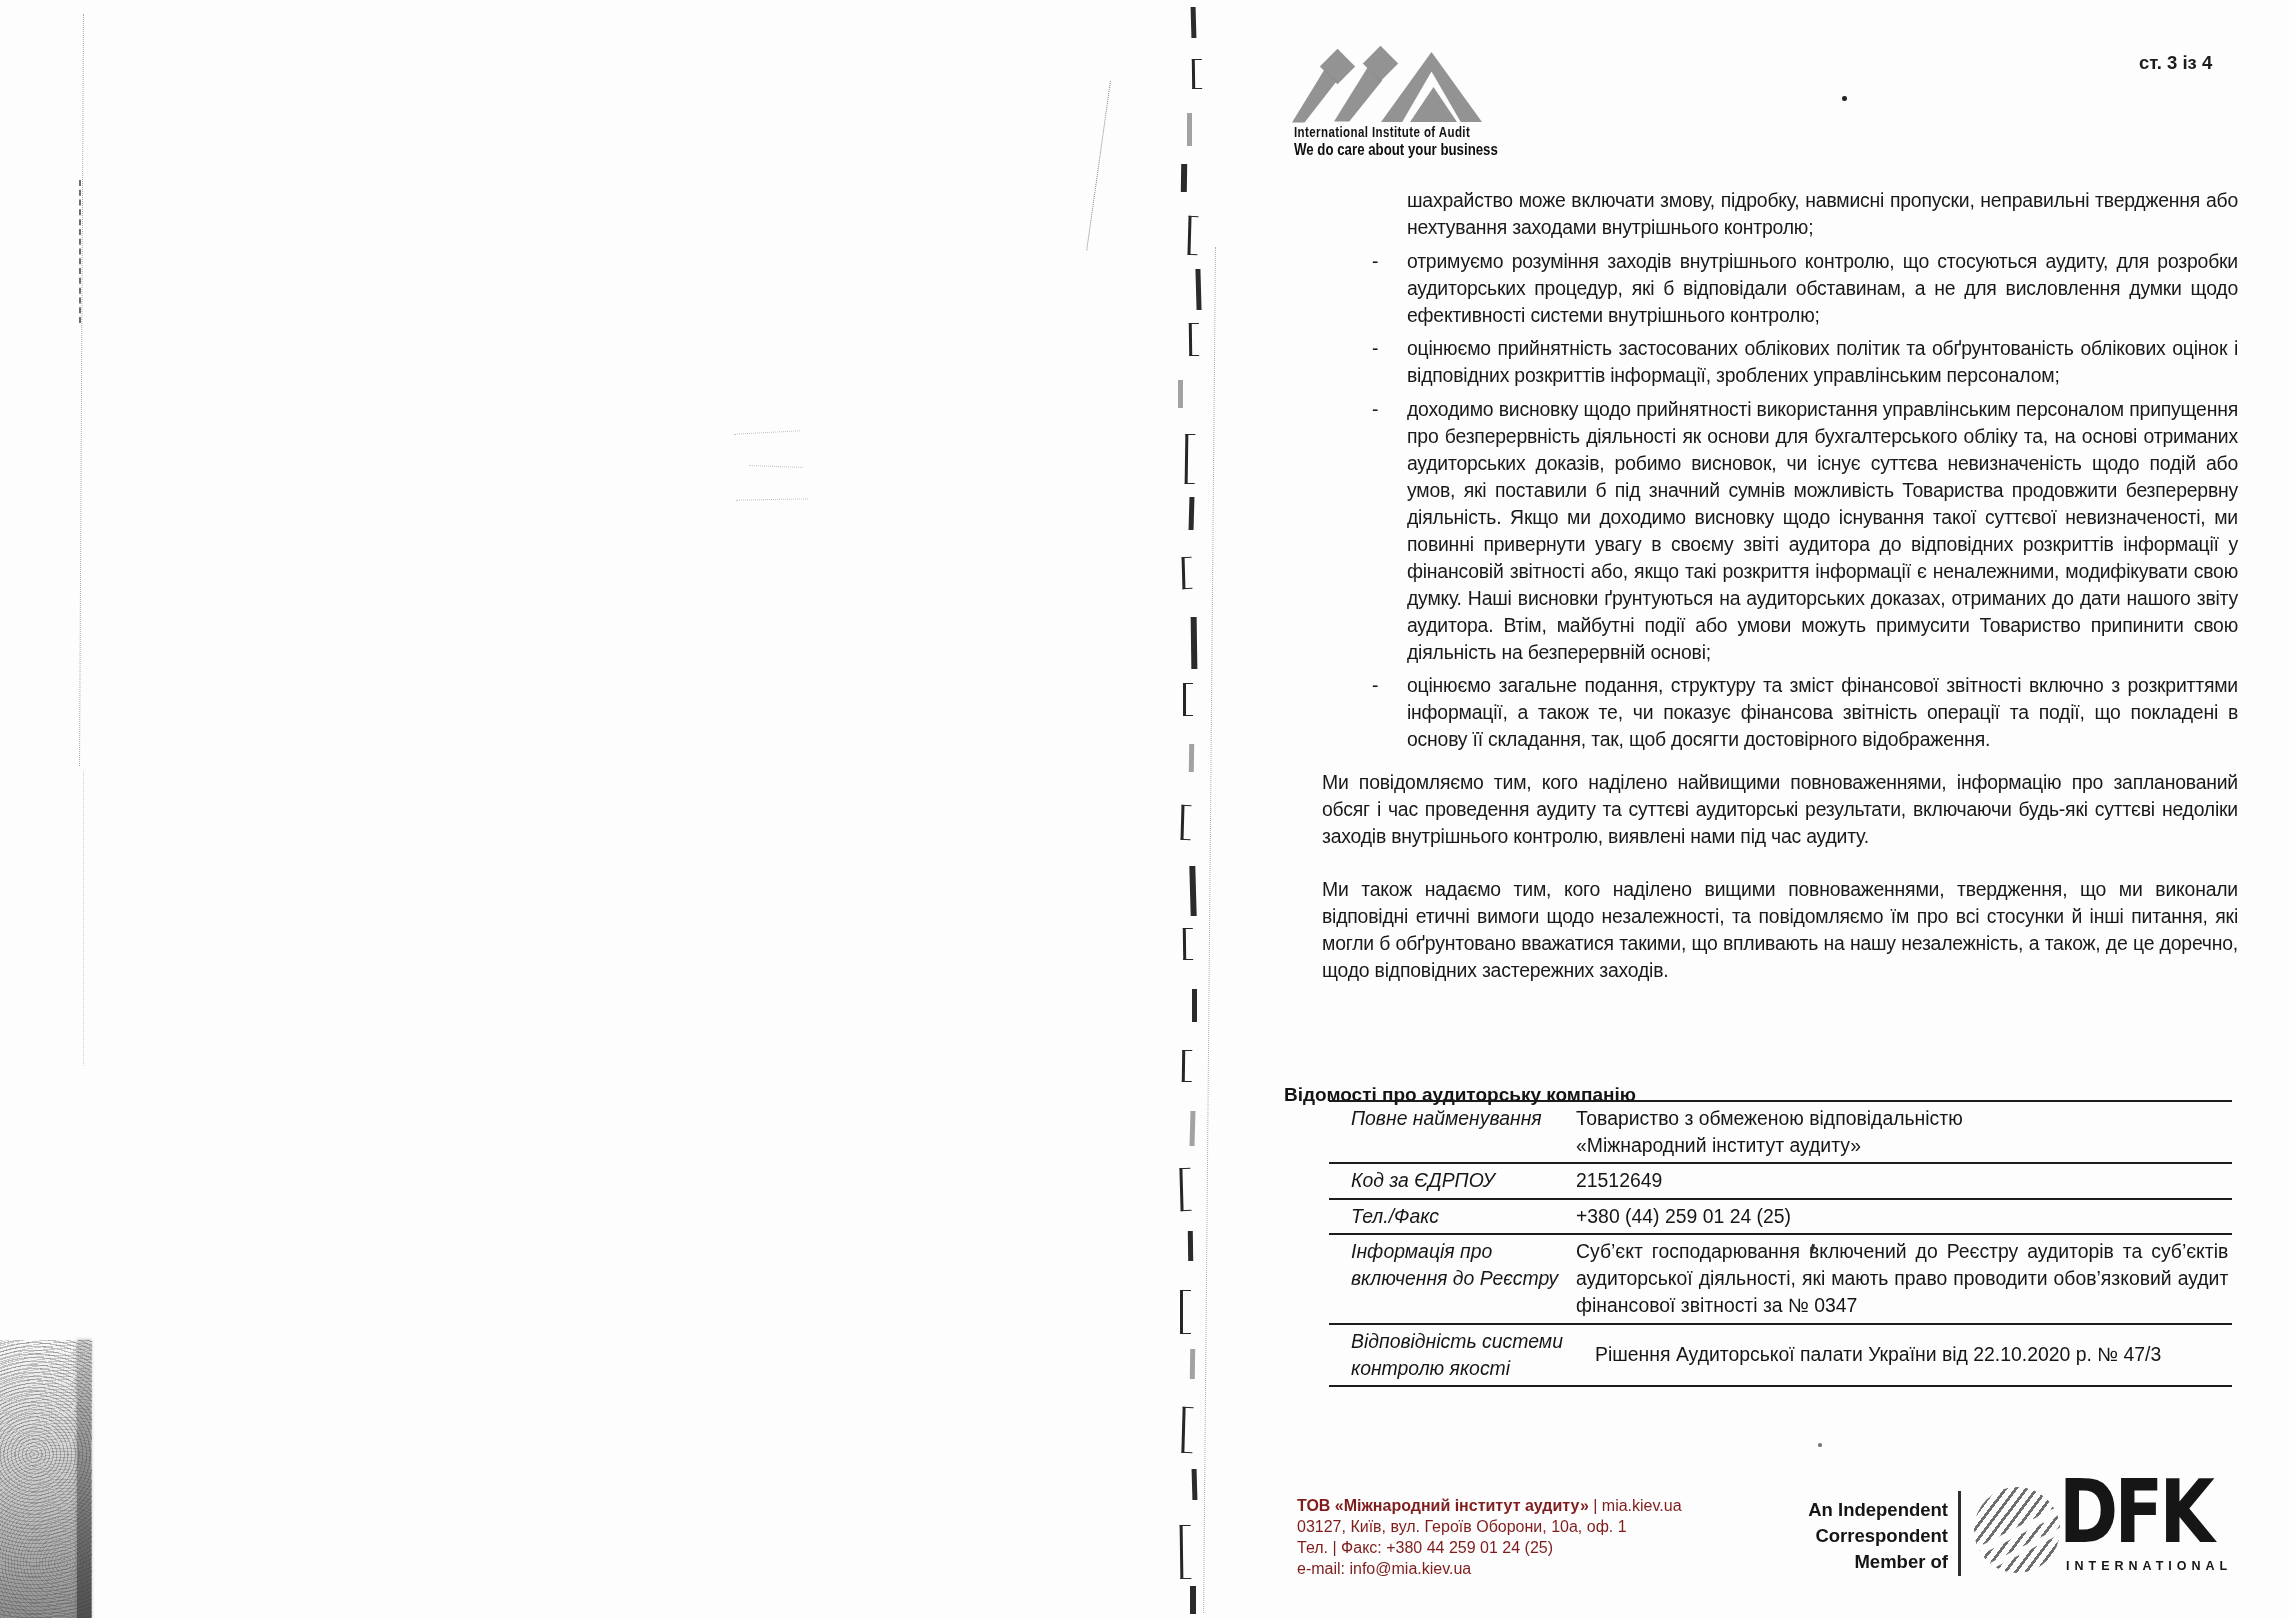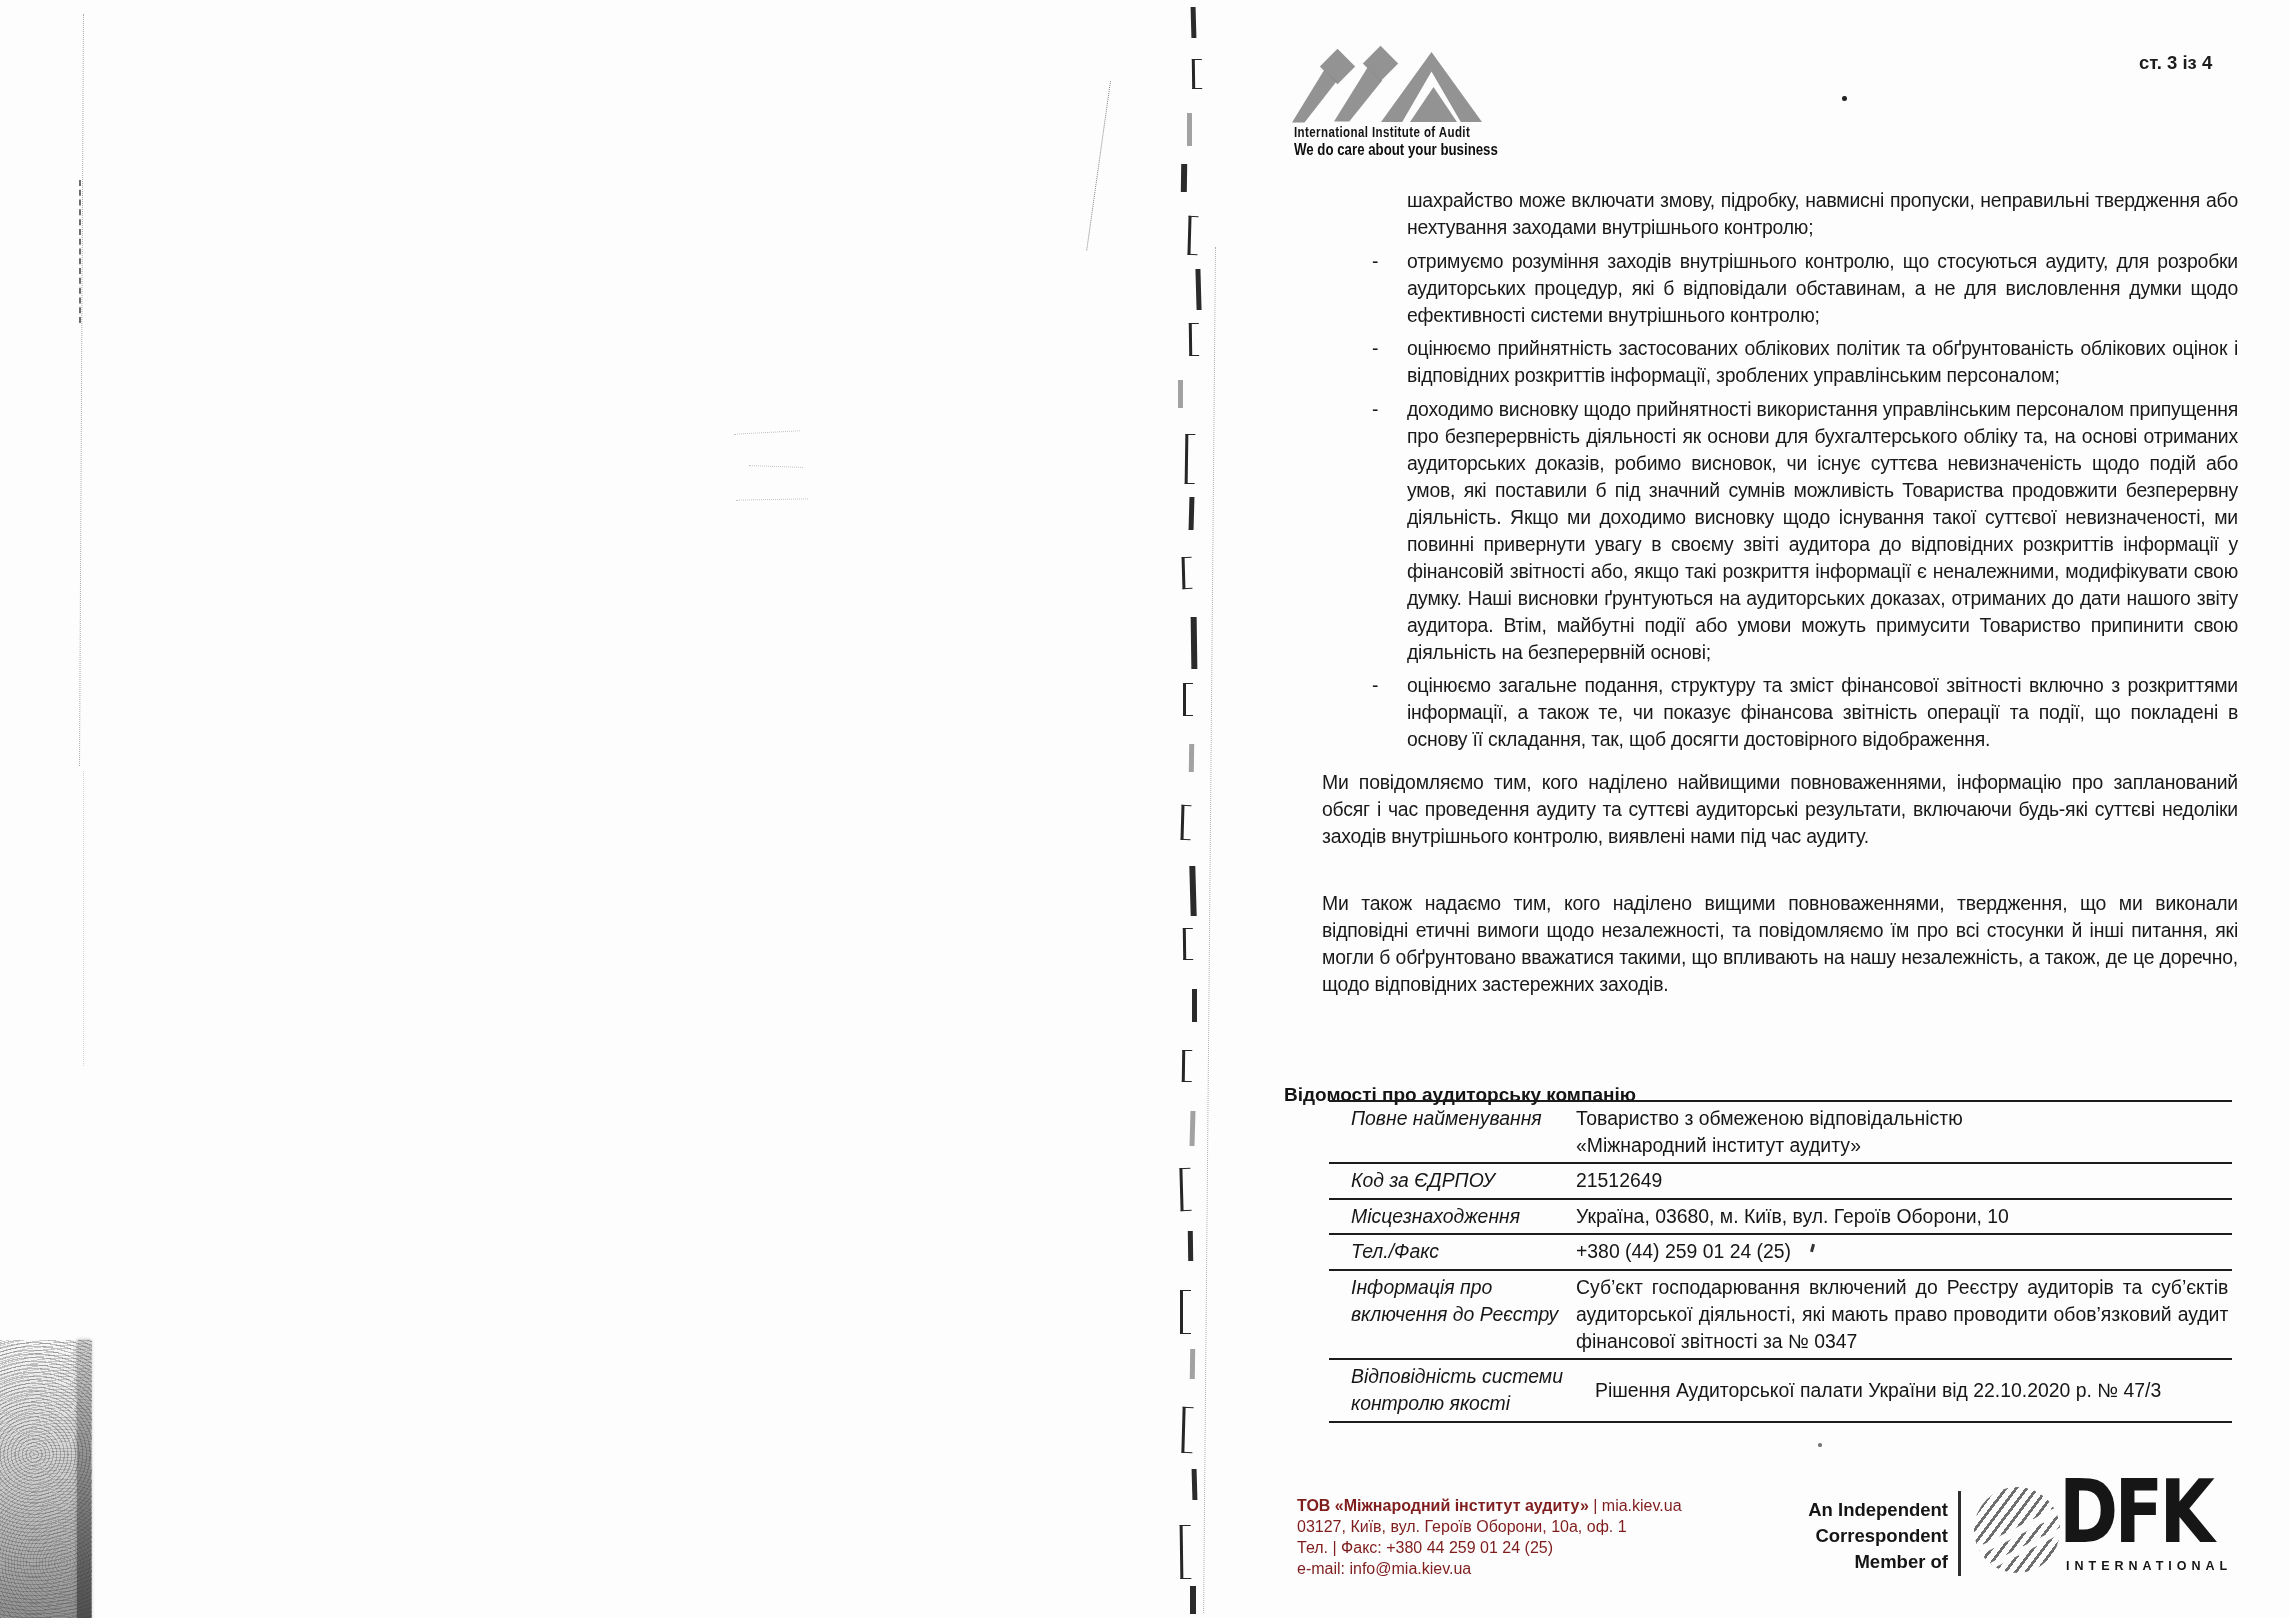--- a/index.html
+++ b/index.html
@@ -22,21 +22,21 @@
              white-space:nowrap;transform:scaleX(.78);transform-origin:left;color:#141414;}
   .iia-line2{position:absolute;left:1.8px;top:89px;font-size:17px;font-weight:800;white-space:nowrap;
              transform:scaleX(.78);transform-origin:left;color:#0e0e0e;}
 
   
   .bodytext{position:absolute;left:1322px;top:187px;width:916px;font-size:19.4px;line-height:27px;
             letter-spacing:-0.2px;text-align:justify;color:#191919;}
   .bullet{position:relative;padding-left:85px;margin:0 0 6.5px 0;}
   .bullet .dash{position:absolute;left:50px;top:0;}
   .bodypara{margin:15.7px 0 0 0;}
-  .bodypara + .bodypara{margin-top:40px;}
+  .bodypara + .bodypara{margin-top:26px;}
 
   .section-heading{position:absolute;left:1284px;top:1084px;font-size:19px;font-weight:bold;color:#141414;}
 
   
   .ctable{position:absolute;left:1329px;top:1100px;width:903px;font-size:19.4px;line-height:27px;color:#161616;}
   .trow{display:flex;border-top:2.8px solid #1c1c1c;padding:2.8px 0 3.7px 0;}
   .trow:last-child{border-bottom:2.8px solid #1c1c1c;gap:19px;}
   .tlabel{flex:none;width:247px;box-sizing:border-box;padding-left:22px;font-style:italic;white-space:pre-line;}
   .tvalue{flex:1;white-space:pre-line;padding-right:3.7px;}
   .trow.row-4 .tvalue{white-space:normal;text-align:justify;}
@@ -133,24 +133,20 @@
 
   <div class="ctable" id="table-mount">
       <div class="trow row-0">
     <div class="tlabel">Повне найменування</div>
     <div class="tvalue">Товариство з обмеженою відповідальністю
 «Міжнародний інститут аудиту»</div>
   </div>
       <div class="trow row-1">
     <div class="tlabel">Код за ЄДРПОУ</div>
     <div class="tvalue">21512649</div>
-  </div>
-      <div class="trow row-2">
-    <div class="tlabel">Місцезнаходження</div>
-    <div class="tvalue">Україна, 03680, м. Київ, вул. Героїв Оборони, 10</div>
   </div>
       <div class="trow row-3">
     <div class="tlabel">Тел./Факс</div>
     <div class="tvalue">+380 (44) 259 01 24 (25)</div>
   </div>
       <div class="trow row-4">
     <div class="tlabel">Інформація про
 включення до Реєстру</div>
     <div class="tvalue">Суб’єкт господарювання включений до Реєстру аудиторів та суб’єктів аудиторської діяльності, які мають право проводити обов’язковий аудит фінансової звітності за № 0347</div>
   </div>

